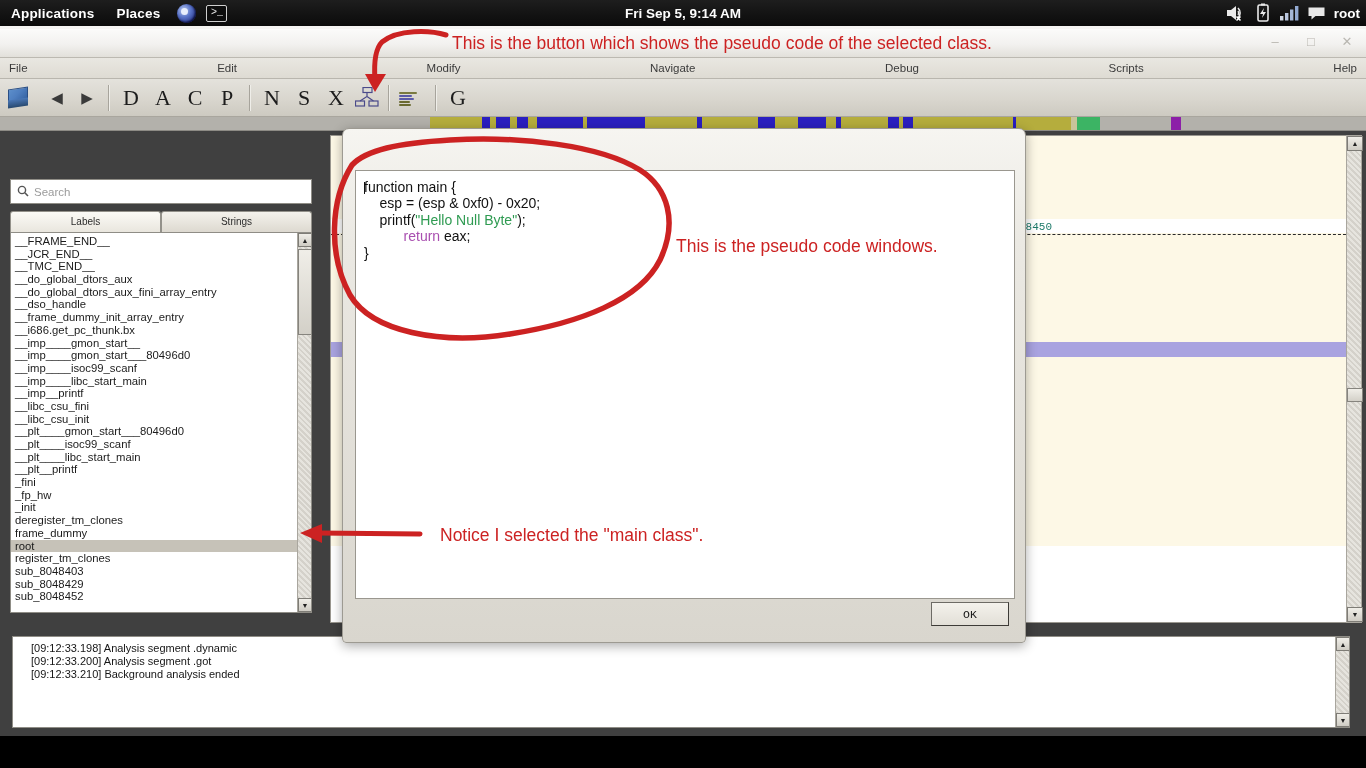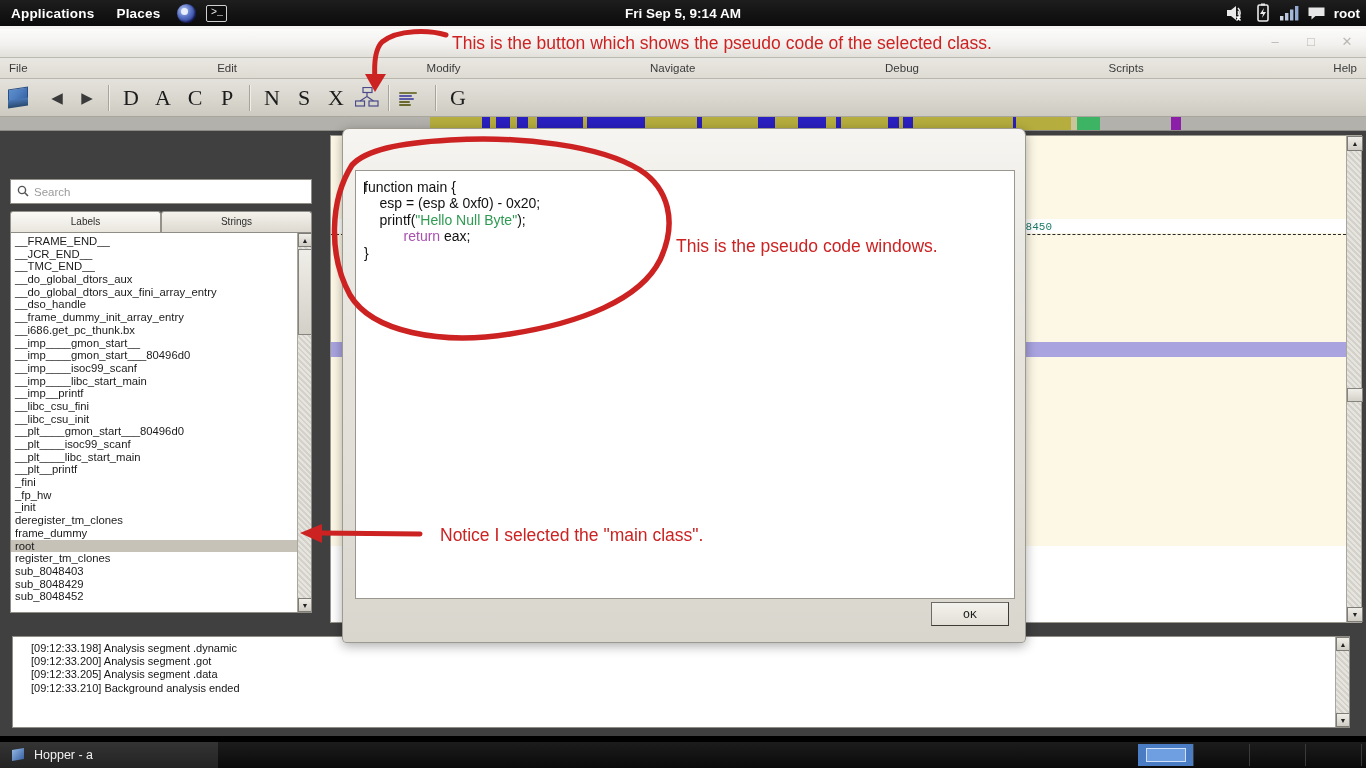--- a/index.html
+++ b/index.html
@@ -458,21 +458,20 @@
       <div class="disasm-vscroll">
         <div class="sb-btn" style="position:absolute;top:0;left:0;width:16px;height:15px;">▲</div>
         <div class="sb-thumb" style="top:252px;height:14px;width:16px;"></div>
         <div class="sb-btn" style="position:absolute;bottom:0;left:0;width:16px;height:15px;">▼</div>
       </div>
 
       <div class="log-panel">
         <div id="log-lines" style="padding-top:5px;">
             <div class="log-line">[09:12:33.198] Analysis segment .dynamic</div>
             <div class="log-line">[09:12:33.200] Analysis segment .got</div>
-            <div class="log-line">[09:12:33.205] Analysis segment .data</div>
             <div class="log-line">[09:12:33.210] Background analysis ended</div>
           </div>
         <div class="log-vscroll">
           <div class="sb-btn" style="position:absolute;top:0;left:0;">▲</div>
           <div class="sb-btn" style="position:absolute;bottom:0;left:0;">▼</div>
         </div>
       </div>
 
     </div>
   </div>
@@ -500,30 +499,14 @@
              C 600 145, 520 136, 450 140 C 398 143, 366 150, 352 165 Z" stroke="#cc2222" stroke-width="5.5" fill="none" stroke-linejoin="round"></path>
 
     <path d="M420 534 L318 533" stroke="#cc2222" stroke-width="5" fill="none" stroke-linecap="round"></path>
     <path d="M300 533 L322 524 L322 543 Z" fill="#cc2222"></path>
   </svg>
 
   <div class="anno-text t2">This is the pseudo code windows.</div>
   <div class="anno-text t1">This is the button which shows the pseudo code of the selected class.</div>
   <div class="anno-text t3">Notice I selected the "main class".</div>
 
-  <div class="taskbar">
-    <div class="tb-task">
-      <span class="mini">
-          <i></i>
-        </span>
-      <span>Hopper - a</span>
-    </div>
-    <div class="ws-switch">
-      <div class="ws active">
-          <i></i>
-        </div>
-      <div class="ws"></div>
-      <div class="ws"></div>
-      <div class="ws"></div>
-    </div>
-  </div>
 
 </div>
 
 </body></html>

